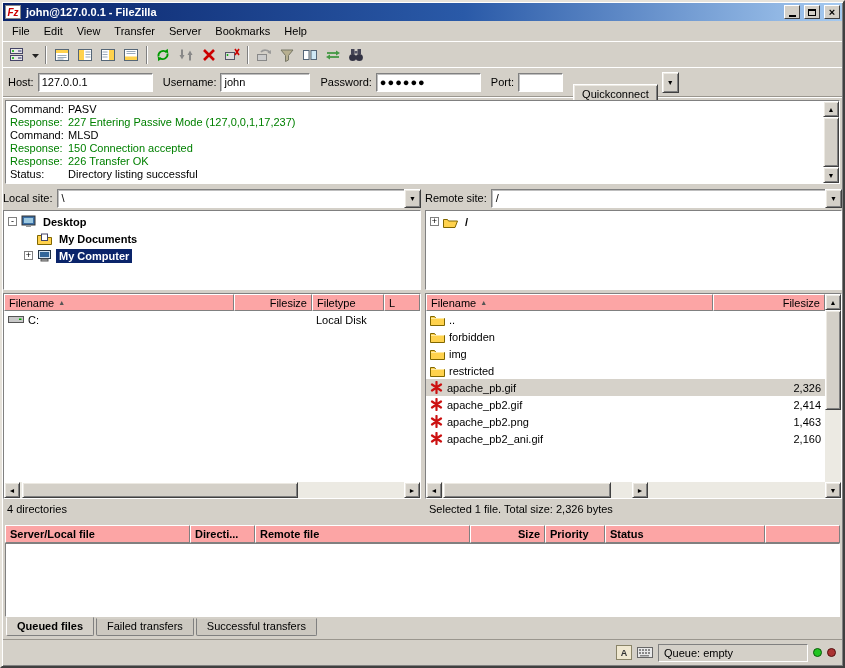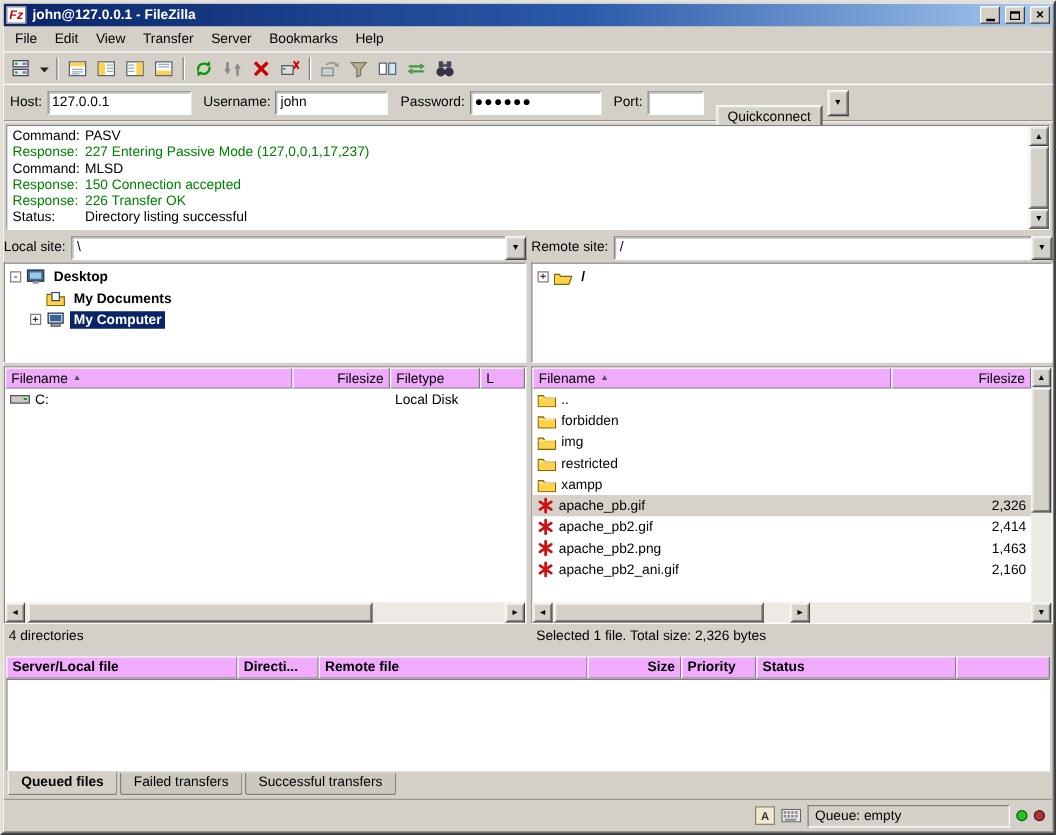--- a/index.html
+++ b/index.html
@@ -143,21 +143,21 @@
   .expander.empty { border: none; background: transparent; }
   .tree-icon { margin-right: 4px; display: flex; align-items: center; }
   .tree-label { padding: 1px 3px; white-space: nowrap; font-weight: bold; }
   .tree-label.sel { background: #0a246a; color: #fff; }
 
   .listbox { margin-top: 3px; background: #fff; border: 1px solid; border-color: #808080 #ffffff #ffffff #808080; display: flex; flex-direction: column; }
   .listbox-outer { margin-top: 3px; border: 1px solid; border-color: #808080 #ffffff #ffffff #808080; display: flex; background: #fff; }
   .listbox-main { flex: 1; display: flex; flex-direction: column; min-width: 0; }
   .list-header { height: 17px; flex: 0 0 17px; display: flex; background: #d4d0c8; overflow: hidden; }
   .col-h {
-    background: #f0abfc; display: flex; align-items: center; padding: 0 4px;
+    background: #fca5a5; display: flex; align-items: center; padding: 0 4px;
     border-top: 1px solid #ffffff; border-left: 1px solid #ffffff;
     border-right: 1px solid #808080; border-bottom: 1px solid #808080;
     white-space: nowrap; overflow: hidden; flex: 0 0 auto; text-align: center;
   }
   .col-h.right { justify-content: flex-end; }
   .col-h.fill { flex: 1; }
   .sort-arrow { font-size: 7px; color: #555; margin-left: 4px; }
   .list-body { flex: 1; background: #fff; overflow: hidden; }
   .list-row { height: 17px; display: flex; align-items: center; }
   .list-row.selected { background: #d6d2ca; }
@@ -187,21 +187,21 @@
     height: 26px; flex: 0 0 26px; margin-top: 2px;
     border-top: 1px solid #9a968e; box-shadow: 0 -1px 0 #ffffff? ; 
     display: flex; align-items: center; justify-content: flex-end; gap: 5px; padding: 0 6px;
   }
   .sb-icon {
     height: 15px; min-width: 16px; display: flex; align-items: center; justify-content: center;
     background: #f0e8d0; border: 1px solid #8a8468; font-size: 9px; font-weight: bold; color: #333;
   }
   .sb-icon.kb { background: transparent; border: none; }
   .status-panel {
-    width: 162px; height: 18px; padding: 2px 5px;
+    width: 150px; height: 18px; padding: 2px 5px;
     border: 1px solid; border-color: #808080 #ffffff #ffffff #808080; background: #d4d0c8;
     white-space: nowrap; overflow: hidden;
   }
   .led { width: 9px; height: 9px; border-radius: 50%; display: inline-block; }
   .led.green { background: #22c522; border: 1px solid #0a5a0a; }
   .led.red { background: #a33; border: 1px solid #511; }
 </style>
 </head>
 <body>
 
@@ -564,32 +564,20 @@
                   <span class="file-icon-box">
                     <svg width="15" height="12" viewBox="0 0 15 12">
                       <path d="M.5 2.5h4l1.5 2h8.5v7H.5z" fill="#ffd24d" stroke="#806600"></path>
                       <path d="M1 4.5h13" stroke="#ffe9a0"></path>
                     </svg>
                   </span>
                   <span>restricted</span>
                 </div>
                 <div class="cell size fill" style="flex: 1 1 0%;"></div>
               </div>
-              <div class="list-row">
-                <div class="cell" style="width: 287px;">
-                  <span class="file-icon-box">
-                    <svg width="15" height="12" viewBox="0 0 15 12">
-                      <path d="M.5 2.5h4l1.5 2h8.5v7H.5z" fill="#ffd24d" stroke="#806600"></path>
-                      <path d="M1 4.5h13" stroke="#ffe9a0"></path>
-                    </svg>
-                  </span>
-                  <span>xampp</span>
-                </div>
-                <div class="cell size fill" style="flex: 1 1 0%;"></div>
-              </div>
               <div class="list-row selected">
                 <div class="cell" style="width: 287px;">
                   <span class="file-icon-box">
                     <svg width="13" height="13" viewBox="0 0 13 13">
                       <g stroke="#cc1111" stroke-width="2.2" stroke-linecap="round">
                         <path d="M6.5 1v11M2 3.5l9 6M11 3.5l-9 6" fill="none"></path>
                       </g>
                     </svg>
                   </span>
                   <span>apache_pb.gif</span>

